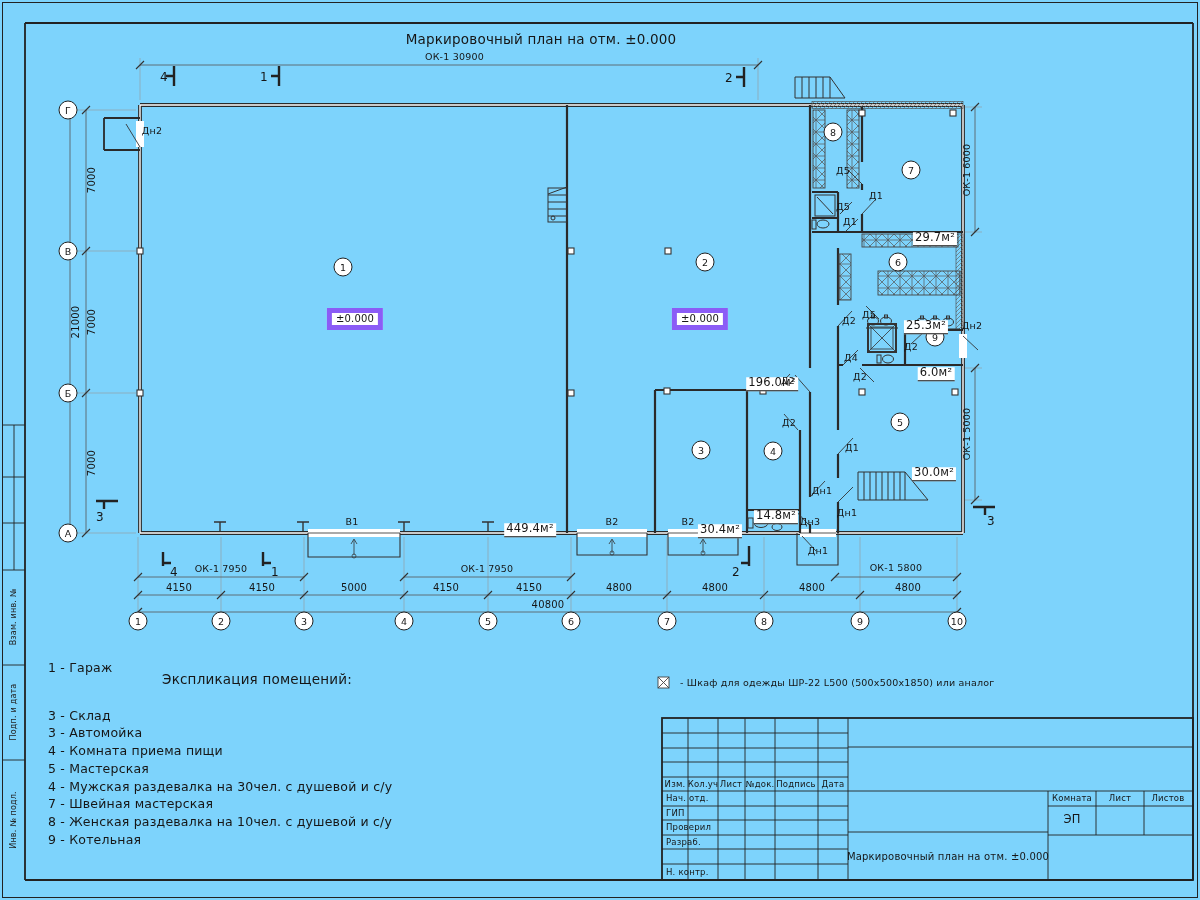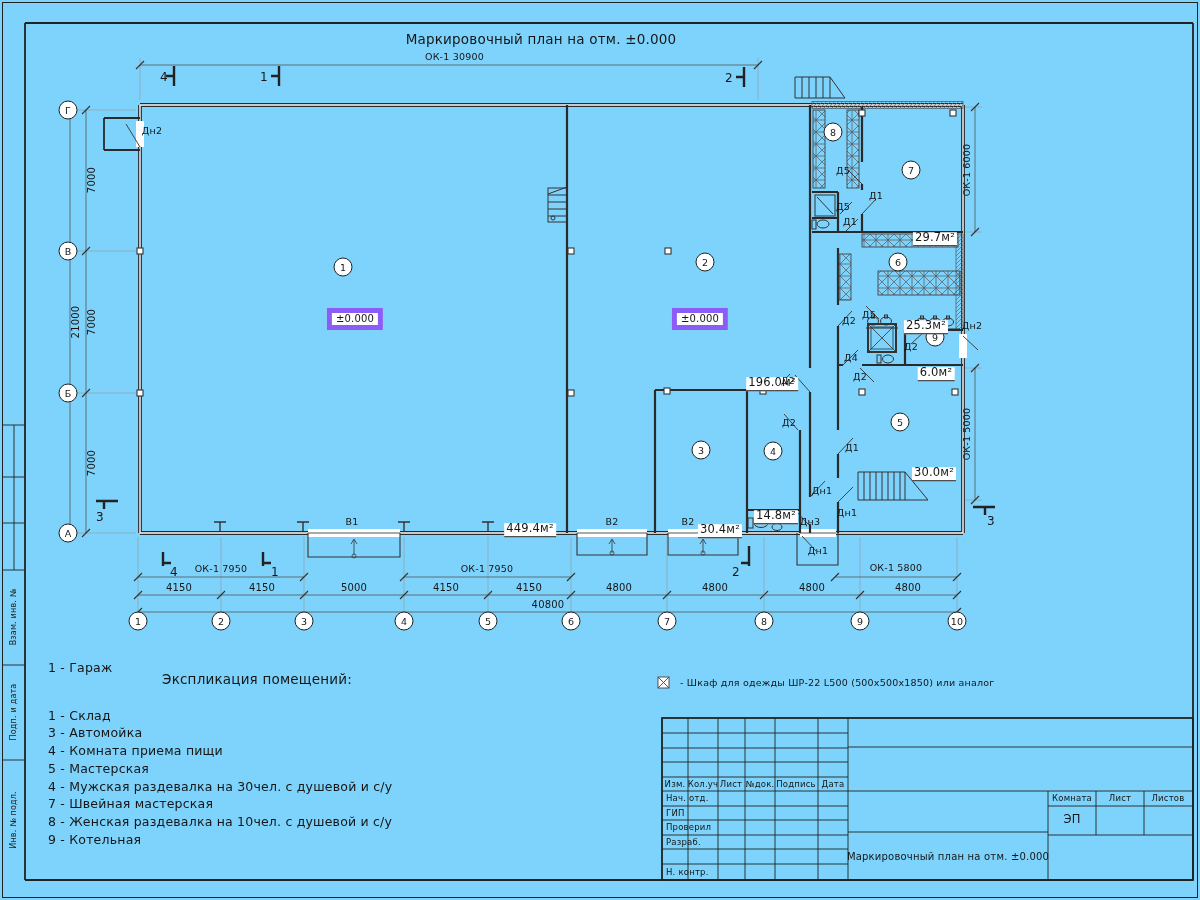--- a/index.html
+++ b/index.html
@@ -269,21 +269,21 @@
 <span class="lbl circ" style="left:860px;top:621px;">9</span>
 <span class="lbl circ" style="left:957px;top:621px;">10</span>
 
 <span class="lbl circ" style="left:68px;top:110px;">Г</span>
 <span class="lbl circ" style="left:68px;top:251px;">В</span>
 <span class="lbl circ" style="left:68px;top:393px;">Б</span>
 <span class="lbl circ" style="left:68px;top:533px;">А</span>
 
 <span class="lbl s135 left" style="left:162px;top:680px;">Экспликация помещений:</span>
 <span class="lbl s125 left" style="left:48px;top:668px;">1 - Гараж</span>
-<span class="lbl s125 left" style="left:48px;top:716px;">1 - Склад</span>
+<span class="lbl s125 left" style="left:48px;top:716px;">3 - Склад</span>
 <span class="lbl s125 left" style="left:48px;top:733px;">3 - Автомойка</span>
 <span class="lbl s125 left" style="left:48px;top:751px;">4 - Комната приема пищи</span>
 <span class="lbl s125 left" style="left:48px;top:769px;">5 - Мастерская</span>
 <span class="lbl s125 left" style="left:48px;top:787px;">4 - Мужская раздевалка на 30чел. с душевой и с/у</span>
 <span class="lbl s125 left" style="left:48px;top:804px;">7 - Швейная мастерская</span>
 <span class="lbl s125 left" style="left:48px;top:822px;">8 - Женская раздевалка на 10чел. с душевой и с/у</span>
 <span class="lbl s125 left" style="left:48px;top:840px;">9 - Котельная</span>
 
 <span class="lbl s95 left" style="left:680px;top:683px;">- Шкаф для одежды ШР-22 L500 (500х500х1850) или аналог</span>
 

